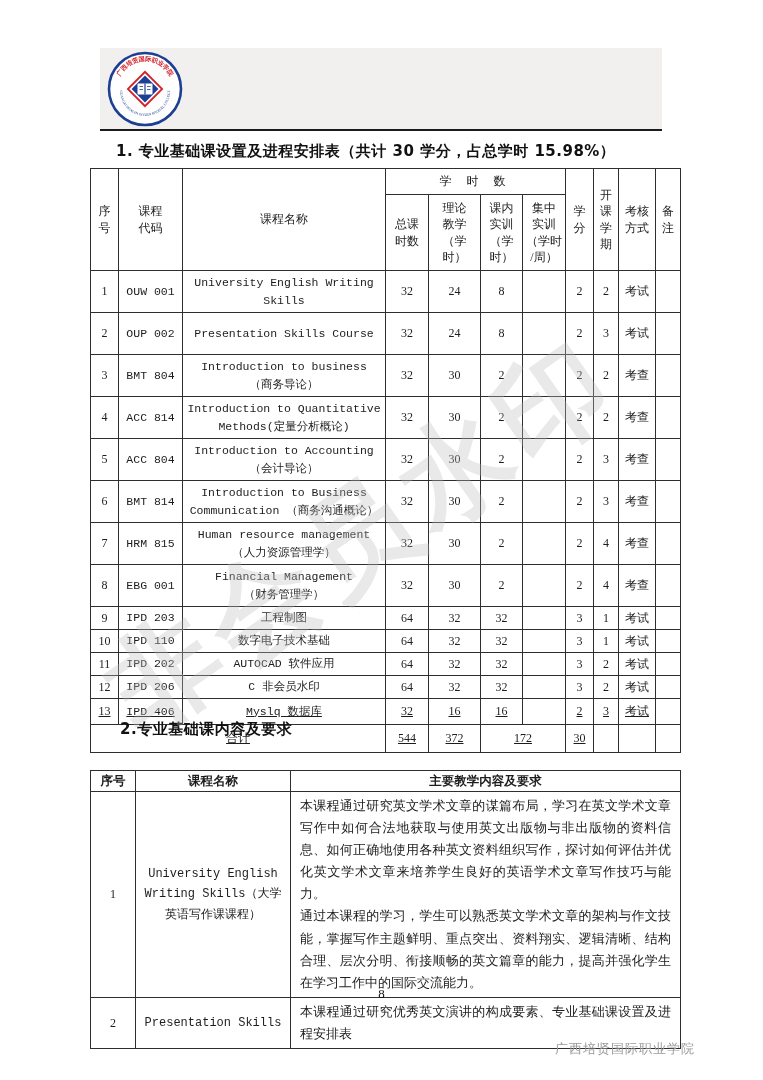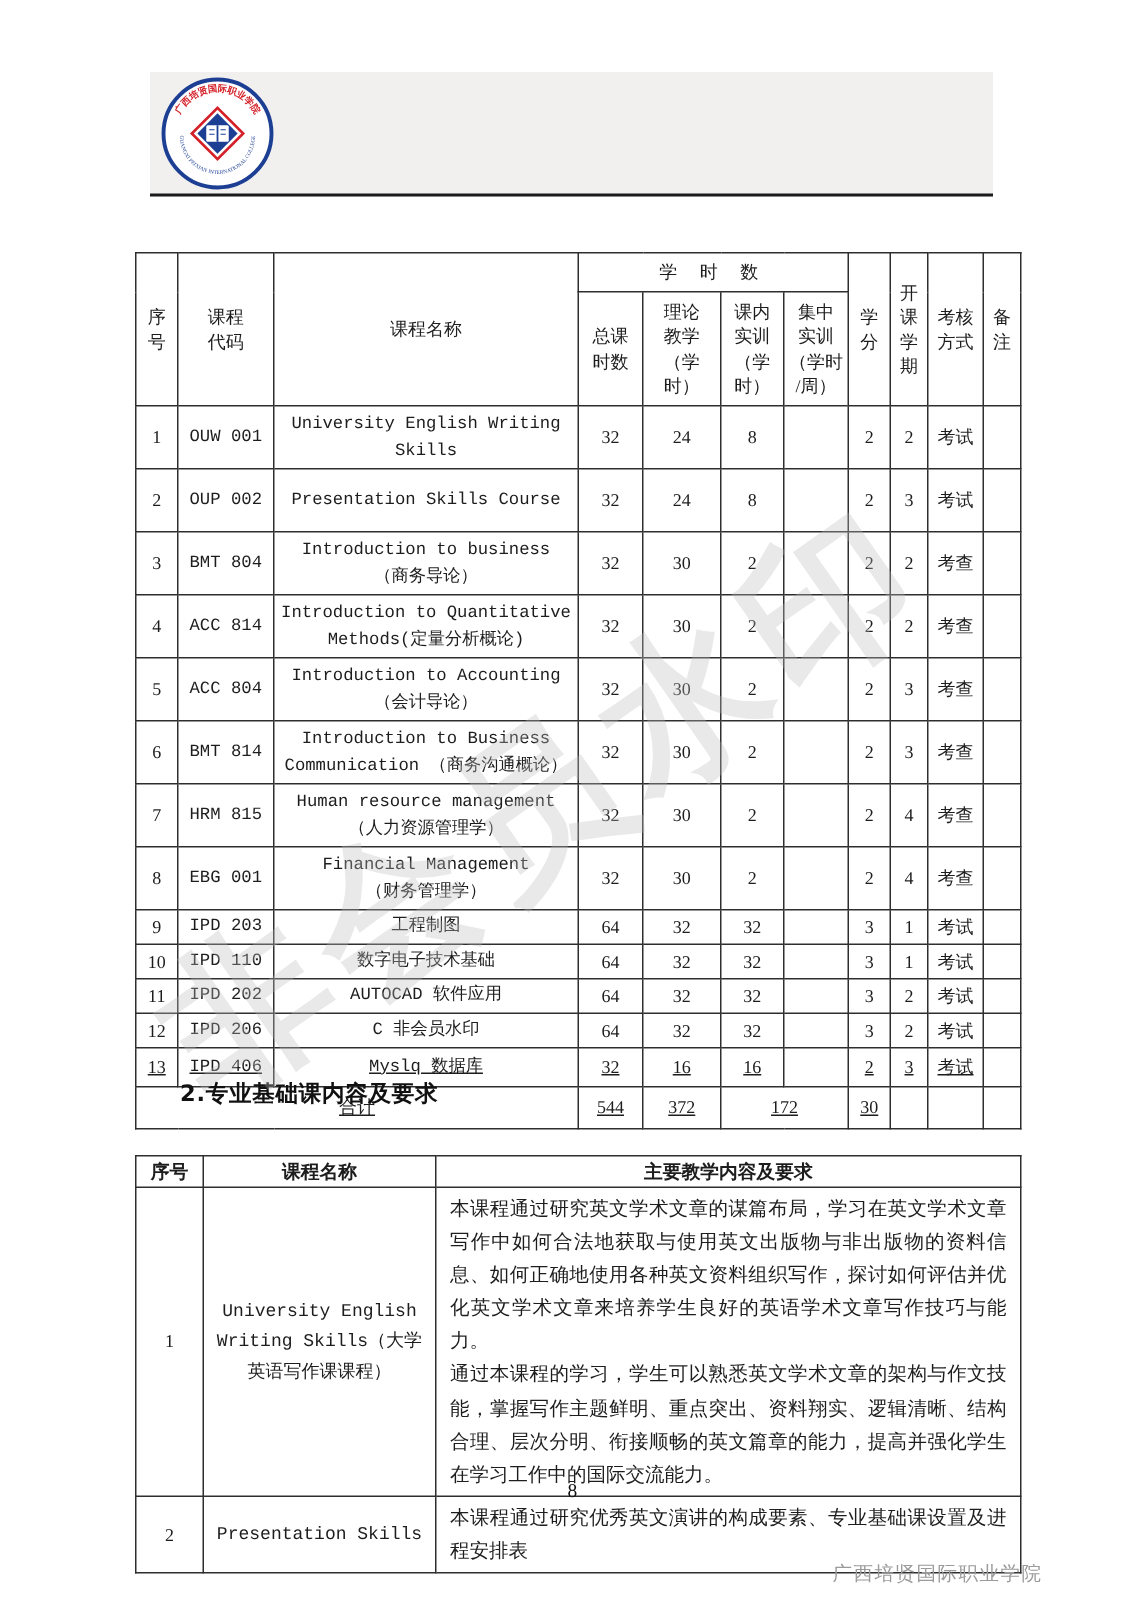--- a/index.html
+++ b/index.html
@@ -87,20 +87,21 @@
         <line x1="32.5" y1="35.5" x2="36" y2="35.5" stroke="#1c3f94" stroke-width="0.8"></line>
         <line x1="40" y1="35.5" x2="43.5" y2="35.5" stroke="#1c3f94" stroke-width="0.8"></line>
         <line x1="32.5" y1="38.5" x2="36" y2="38.5" stroke="#1c3f94" stroke-width="0.8"></line>
         <line x1="40" y1="38.5" x2="43.5" y2="38.5" stroke="#1c3f94" stroke-width="0.8"></line>
       </svg>
     </div>
   </div>
 
   <div class="watermark">非会员水印</div>
 
+  <div class="sec-title" id="sec1-title">1. 专业基础课设置及进程安排表（共计 30 学分，占总学时 15.98%）</div>
 
   <table id="table1">
     <colgroup>
       <col style="width:28px">
         <col style="width:64px">
         <col style="width:203px">
       <col style="width:43px">
         <col style="width:52px">
         <col style="width:42px">
         <col style="width:43px">

